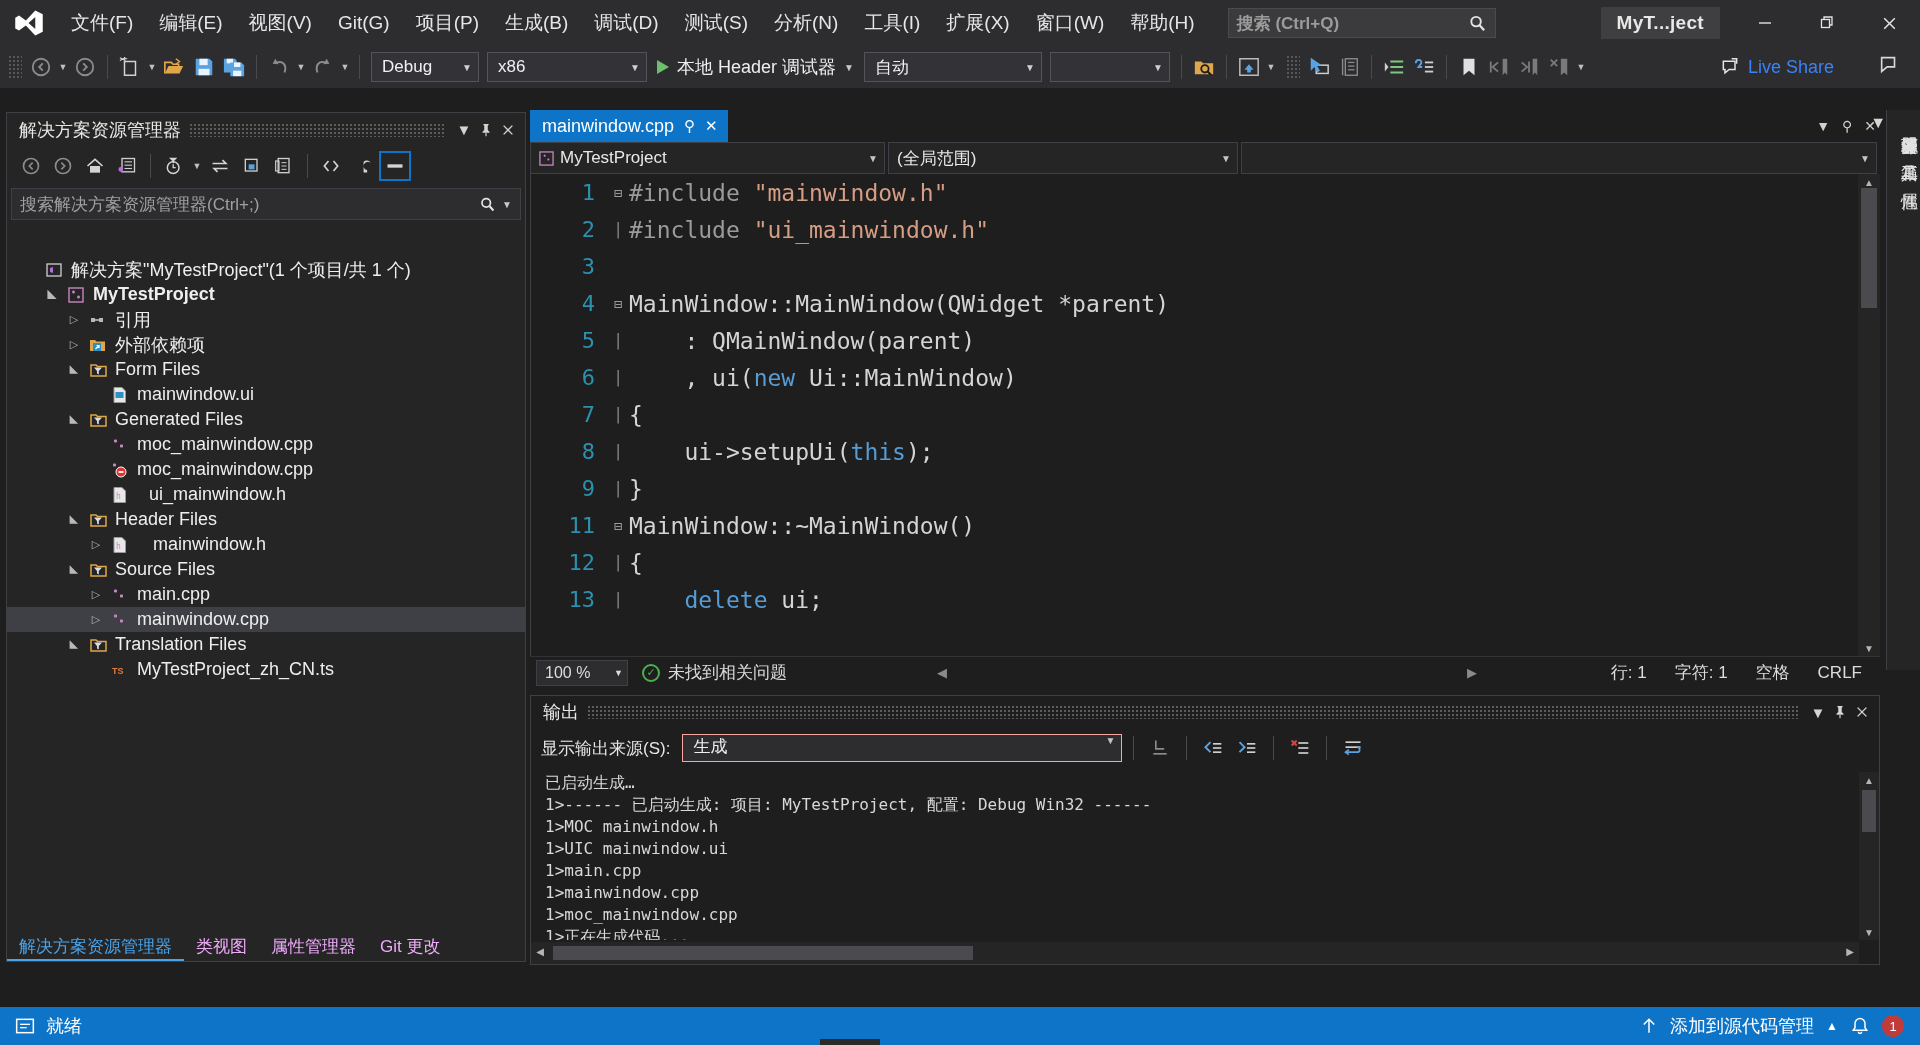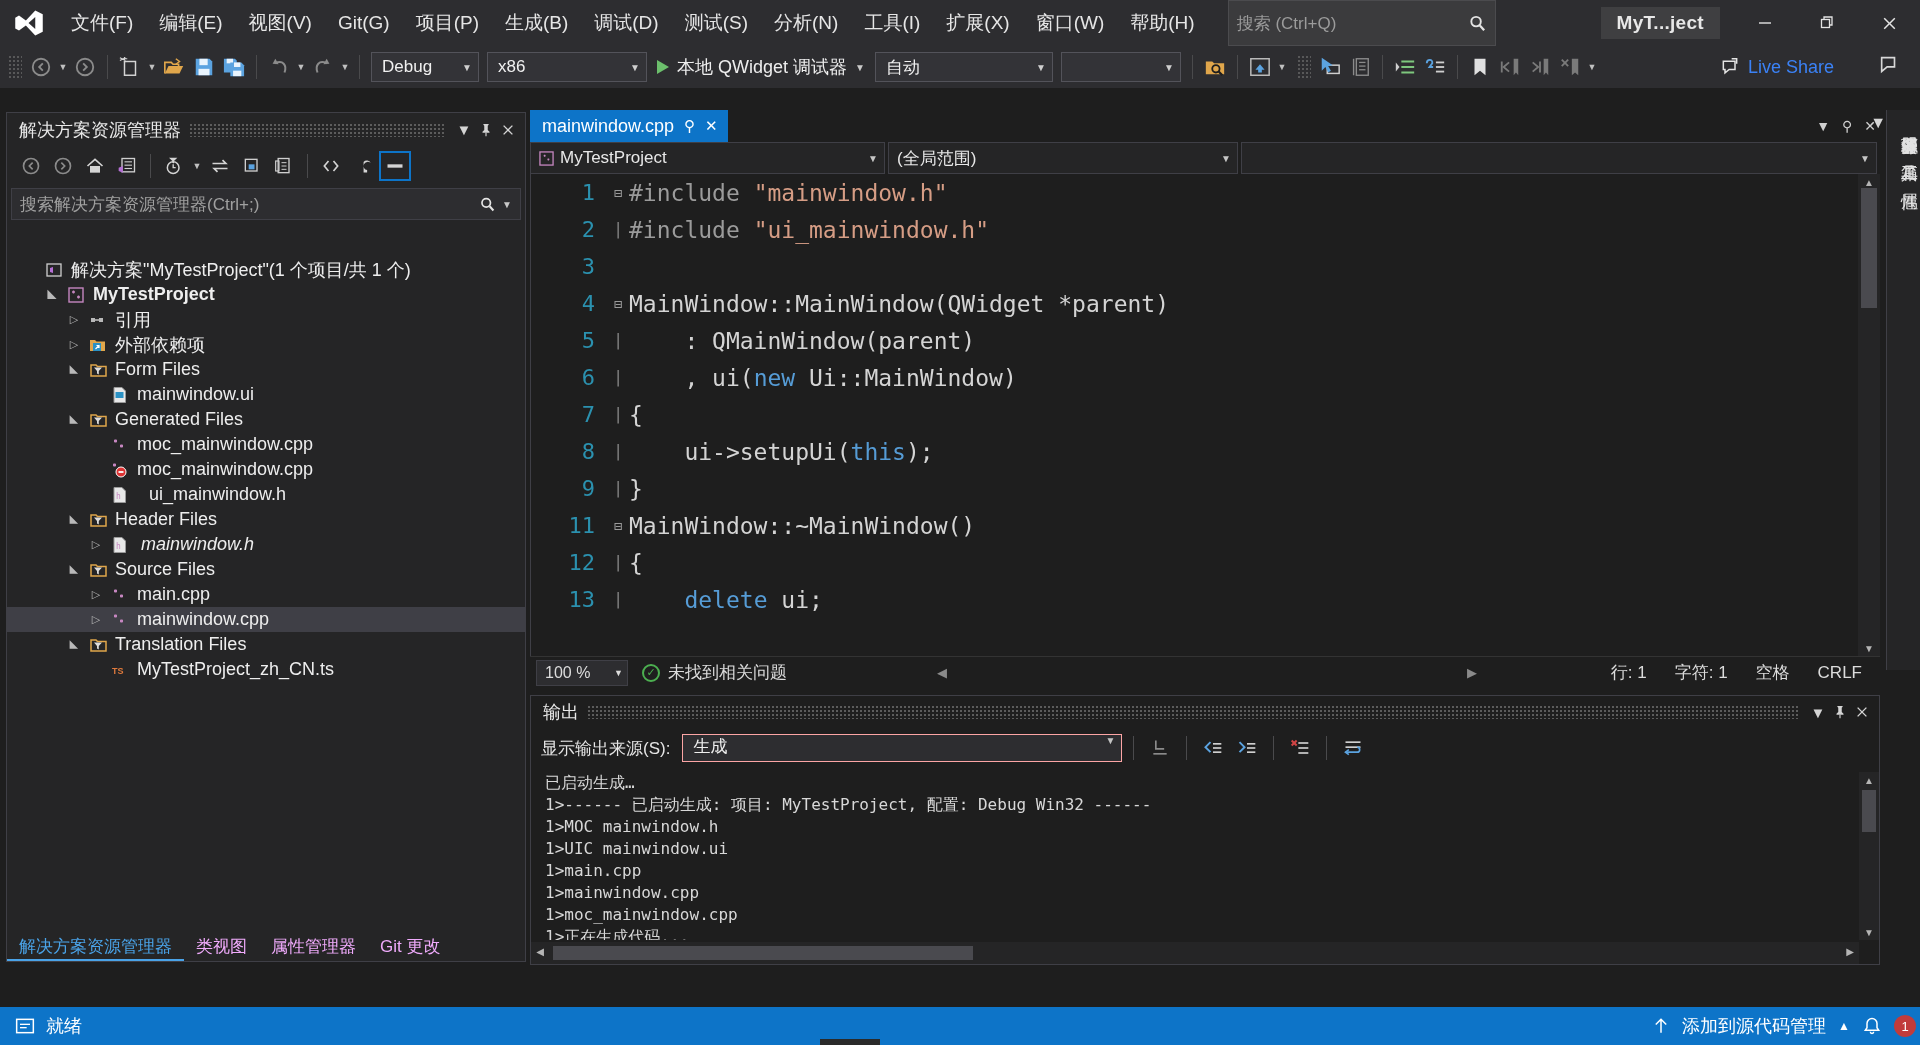--- a/index.html
+++ b/index.html
@@ -20,22 +20,22 @@
   .vs-logo{
     width:58px; height:46px; display:flex; align-items:center; justify-content:center;
   }
   .vs-logo svg{ display:block; }
   .menu{ display:flex; align-items:center; height:46px; }
   .menu-item{
     padding:0 13px; height:46px; line-height:46px; font-size:19px; color:#e6e6e6;
     white-space:nowrap; cursor:default;
   }
   .search-box{
-    margin-left:20px; width:268px; height:46px; background:#3b3b3d;
-    border:1px solid #4b4b4e; display:flex; align-items:center; padding:0 8px;
+    margin-left:20px; width:268px; height:30px; background:#3b3b3d;
+    border:1px solid #4b4b4e; display:flex; align-items:center; padding:0 8px;font-weight:bold;
   }
   .search-box .ph{ font-size:17px; color:#9b9b9b; flex:1; }
   .search-box .mag{ color:#e4e4e4; font-size:18px; }
   .title-proj{
     position:absolute; right:200px; top:7px; height:32px; padding:0 16px;
     background:#3f3f41; display:flex; align-items:center;
     font-size:19px; font-weight:bold; color:#e8e8e8; letter-spacing:.3px;
   }
   .winctl{ position:absolute; right:0; top:0; height:46px; display:flex; }
   .winbtn{ width:62px; height:46px; display:flex; align-items:center; justify-content:center; color:#e4e4e4; }
@@ -175,21 +175,21 @@
   .rtop{ position:absolute; right:6px; top:114px; display:flex; gap:10px; align-items:center; }
   .rtop span{ color:#d6d6d6; font-size:16px; }
   .rsplit{ position:absolute; right:4px; top:148px; color:#cfcfcf; font-size:18px; }
 
   
   .statusbar{
     position:absolute; left:0; bottom:0; width:1920px; height:38px; background:#0d74c8;
     display:flex; align-items:center; color:#ffffff; font-size:18px;
   }
   .sb-left{ display:flex; align-items:center; gap:10px; padding-left:14px; }
-  .sb-right{ margin-left:auto; display:flex; align-items:center; gap:12px; padding-right:4px; }
+  .sb-right{ margin-left:auto; display:flex; align-items:center; gap:12px; padding-right:16px; }
   .sb-badge{ background:#c13b3b; border-radius:50%; width:22px; height:22px;
     display:flex; align-items:center; justify-content:center; font-size:13px; }
   .bell{ position:relative; }
   .taskbar-ghost{ position:absolute; left:820px; bottom:0; width:60px; height:6px; background:#2a2a2a; }
 
   svg{ display:block; }
 </style>
 </head>
 <body>
 
@@ -312,21 +312,21 @@
     <div class="combo" style="width:108px">
       <span class="cv">Debug</span>
       <span class="ca">▼</span>
     </div>
     <div class="combo" style="width:160px">
       <span class="cv">x86</span>
       <span class="ca">▼</span>
     </div>
     <div class="runbtn">
       <span class="play"></span>
-      <span>本地 QWidget 调试器</span>
+      <span>本地 Header 调试器</span>
       <span class="ca" style="margin-left:8px;font-size:10px;color:#c9c9c9">▼</span>
     </div>
     <div class="combo" style="width:178px">
       <span class="cv">自动</span>
       <span class="ca">▼</span>
     </div>
     <div class="combo" style="width:120px">
       <span class="cv"></span>
       <span class="ca">▼</span>
     </div>
@@ -658,21 +658,21 @@
           <span style="margin-left: 4px;">Header Files</span>
         </div>
         <div class="row" style="padding-left: 78px;">
           <span class="tw">▷</span>
           <span class="ico">
             <svg width="18" height="18" viewBox="0 0 18 18">
               <path d="M3 1.5 h8 l3.5 3.5 V16.5 H3 Z" fill="#e8e8e8" stroke="#9a9a9a" stroke-width="1"></path>
               <text x="5" y="13" font-size="8" fill="#c586c0" font-family="monospace">h</text>
             </svg>
           </span>
-          <span style="margin-left: 8px; font-style: italic;">mainwindow.h</span>
+          <span style="margin-left: 20px;">mainwindow.h</span>
         </div>
         <div class="row" style="padding-left: 56px;">
           <span class="tw" style="transform: rotate(90deg);">◢</span>
           <span class="ico">
             <svg width="18" height="18" viewBox="0 0 18 18">
               <path d="M2 15 V4 h5 l1.5 1.5 H17 V15 Z" fill="none" stroke="#e0a64b" stroke-width="1.5"></path>
               <path d="M5 6.5 H13 L9.8 10 v3.5 l-1.8 -1 V10 Z" fill="#dcdcdc"></path>
             </svg>
           </span>
           <span style="margin-left: 4px;">Source Files</span>

